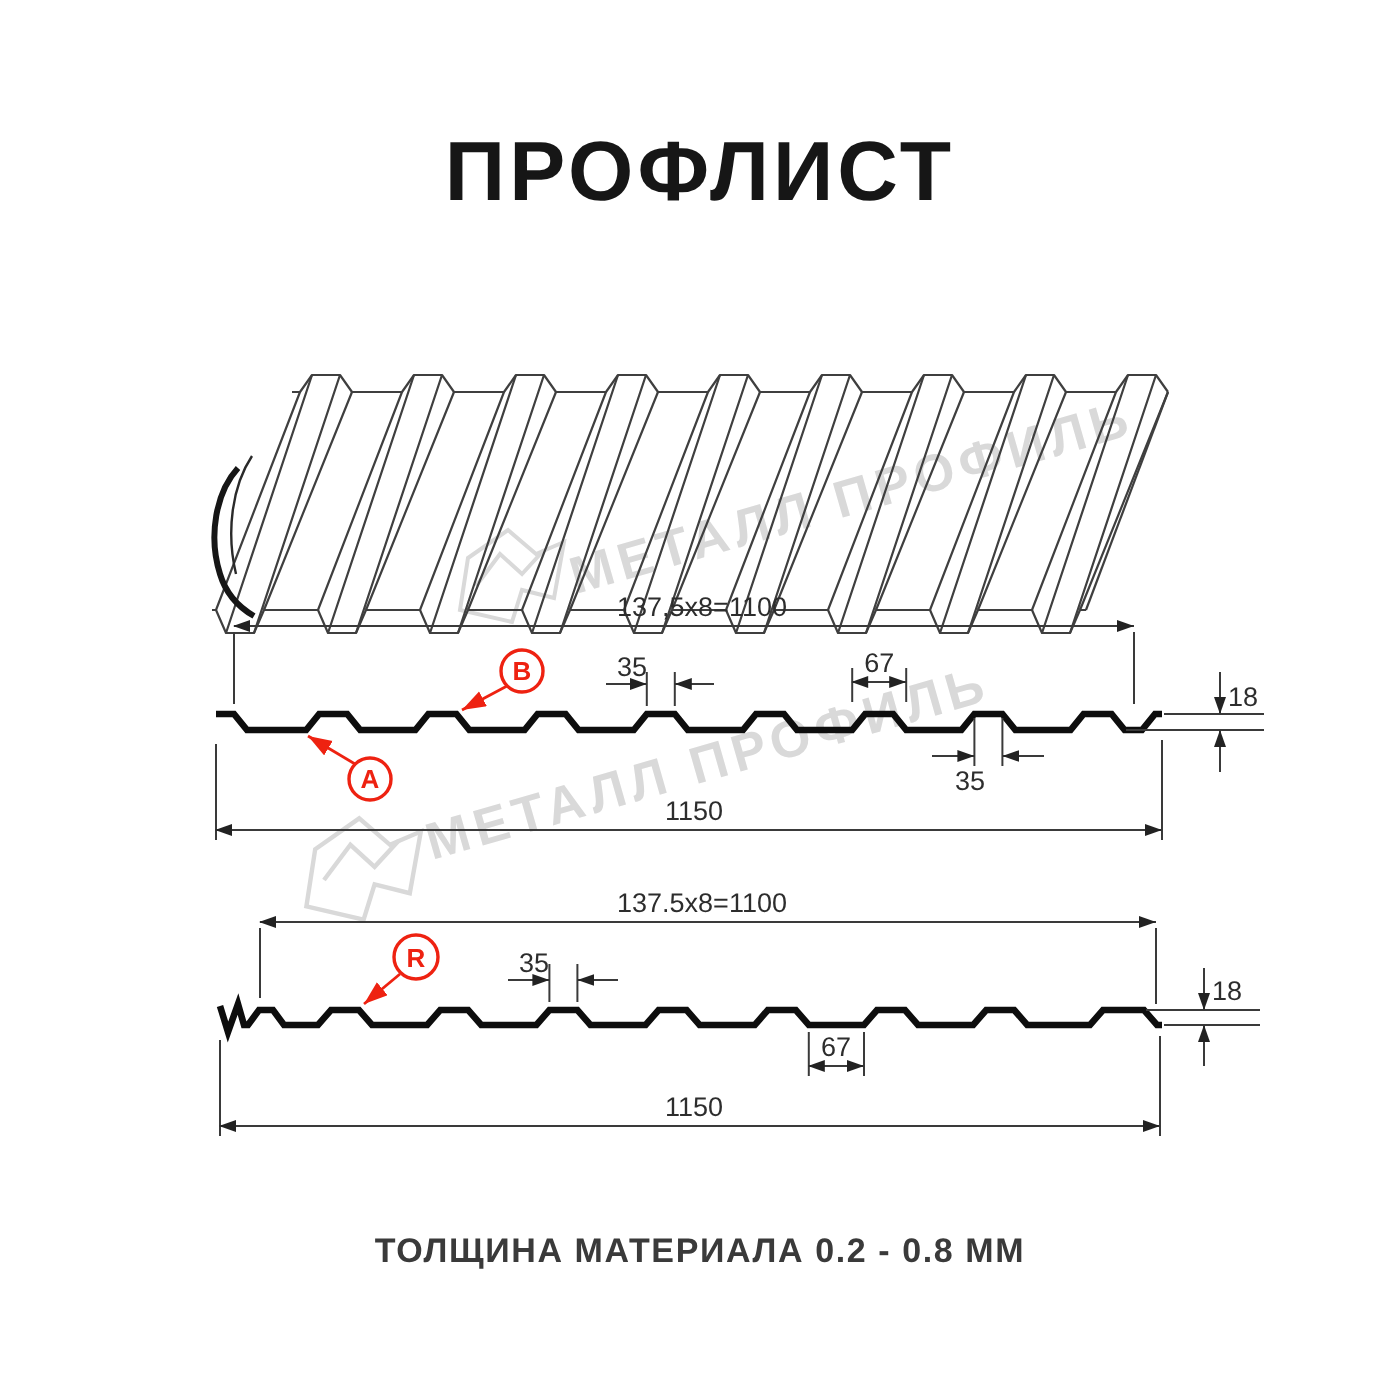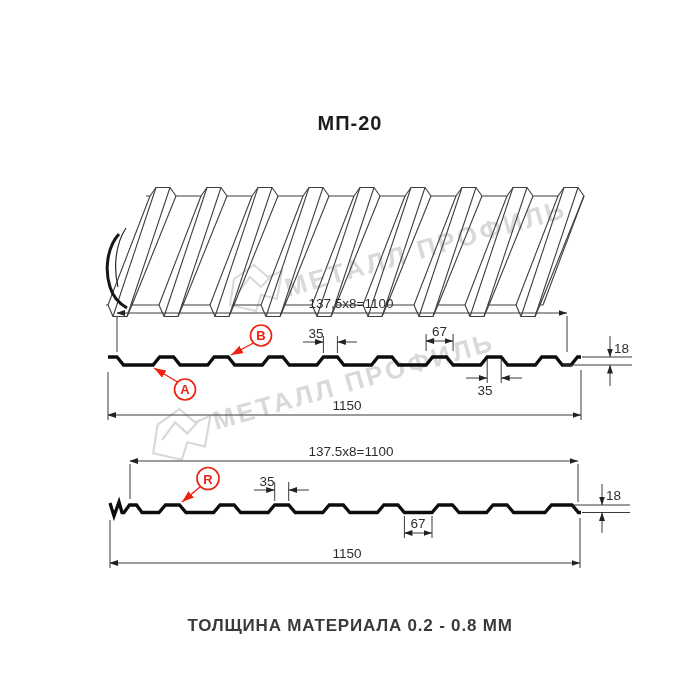--- a/index.html
+++ b/index.html
@@ -14,21 +14,21 @@
   svg{position:absolute;top:0;left:0;}
   .dimtxt{font-size:13.5px;fill:#2d2d2d;font-weight:400;}
   .redtxt{font-size:13px;fill:#ee2211;font-weight:700;}
   .wmtxt{font-size:26px;font-weight:700;letter-spacing:3px;fill:#d9d9d9;}
 </style>
 </head>
 <body>
 
 <div class="page">
 
-  <div class="subtitle">МП-20</div>
+  <div class="title">ПРОФЛИСТ</div>
 
   <svg width="700" height="700" viewBox="0 0 700 700">
     <defs>
       <marker id="aEb" orient="auto" markerWidth="9" markerHeight="7" refX="8.5" refY="3">
         <path d="M0,0 L8.5,3 L0,6 Z" fill="#222"></path>
       </marker>
       <marker id="aSb" orient="auto" markerWidth="9" markerHeight="7" refX="0.5" refY="3">
         <path d="M8.5,0 L0,3 L8.5,6 Z" fill="#222"></path>
       </marker>
       <marker id="aEr" orient="auto" markerWidth="9" markerHeight="7" refX="8.5" refY="3">

